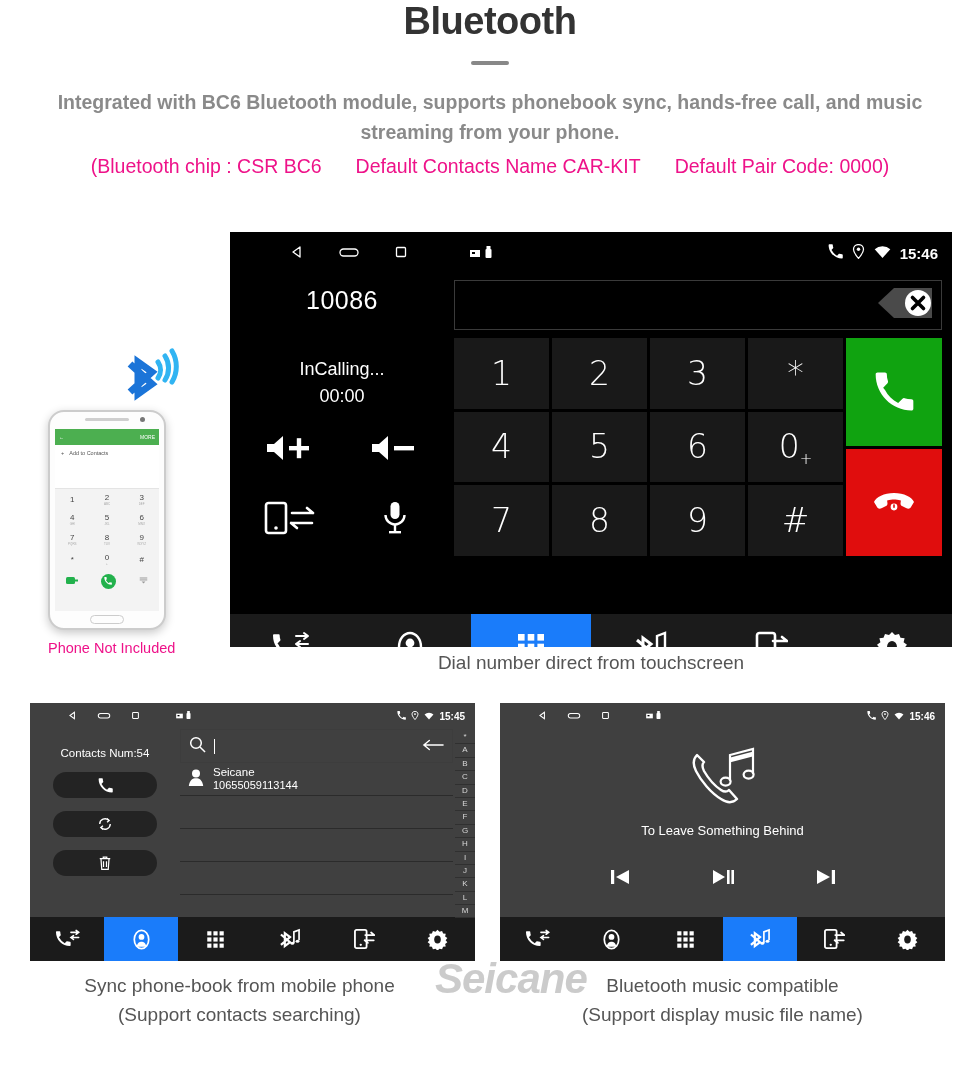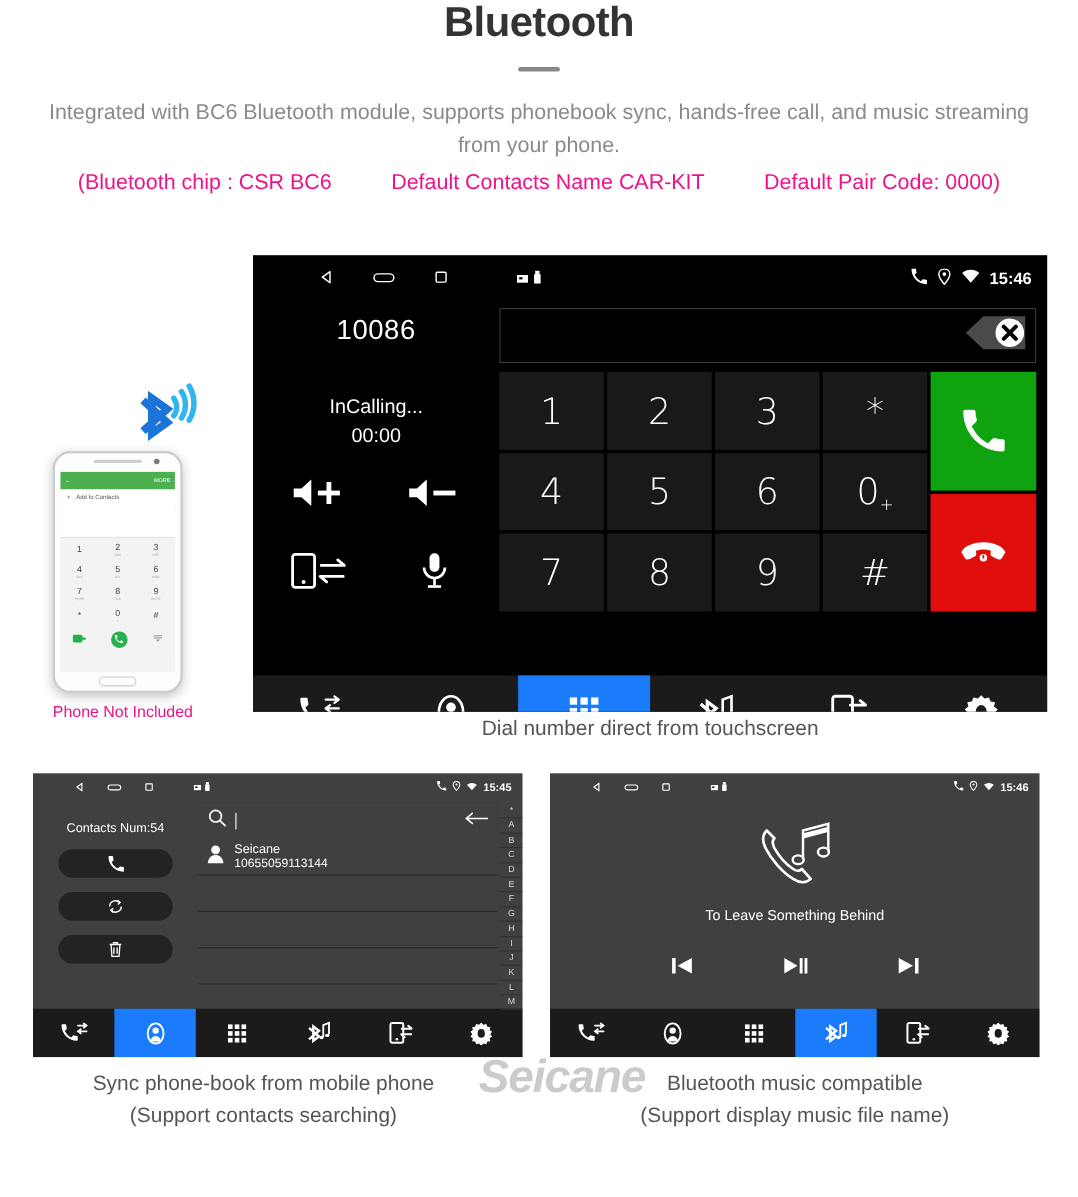--- a/index.html
+++ b/index.html
@@ -15,25 +15,25 @@
   .header { text-align: center; }
   .page-title {
     font-size: 38px; font-weight: bold; color: #333; letter-spacing: -0.5px;
   }
   .title-rule {
     width: 38px; height: 4px; background: #888;
     margin: 18px auto 22px auto; border-radius: 2px;
   }
   .subtitle {
     font-size: 19.5px; color: #8a8a8a; line-height: 1.55;
-    width: 900px; margin: 0 auto; font-weight: 400;
+    width: 900px; margin: 0 auto; font-weight: 700;
   }
   .spec-line {
     font-size: 19.5px; color: #ee1289; margin-top: 8px;
-    display: flex; justify-content: center; gap: 54px;
+    display: flex; justify-content: center; gap: 34px;
   }
 
   
   .dialer-panel {
     position: absolute; left: 230px; top: 232px;
     width: 722px; height: 415px;
     background: #000; overflow: hidden;
   }
   .statusbar {
     height: 42px; display: flex; align-items: center;

